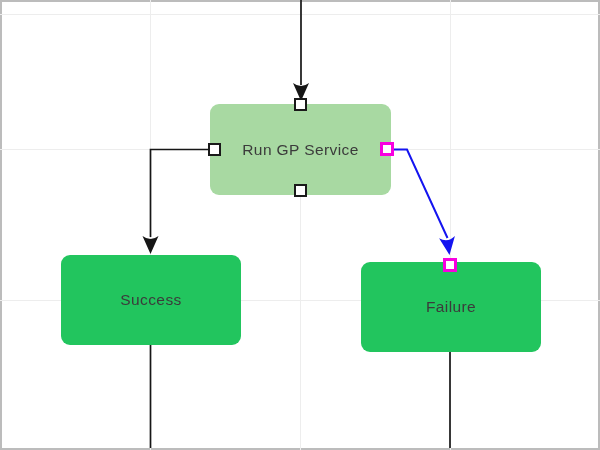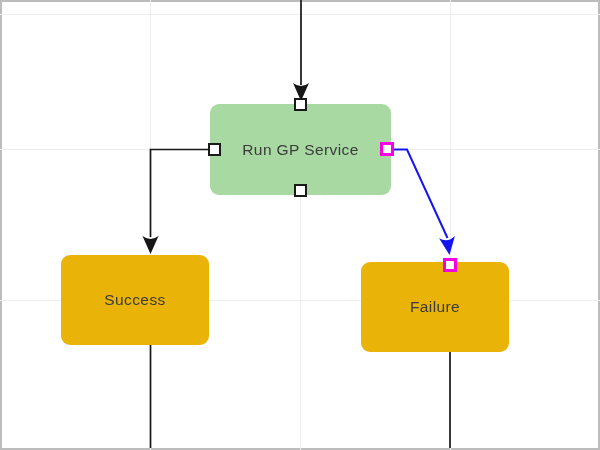--- a/index.html
+++ b/index.html
@@ -13,21 +13,21 @@
   }
   .edge-layer { position: absolute; left: 0; top: 0; width: 600px; height: 450px; }
   .node {
     position: absolute;
     border-radius: 9px;
     display: flex; align-items: center; justify-content: center;
     font-size: 15.5px; font-weight: 400;
     color: #3b3b3b; letter-spacing: 0.4px;
   }
   .node-green { left: 210px; top: 104px; width: 181px; height: 91px; background: #a8d9a2; }
-  .node-yellow { width: 148px; height: 90px; background: #eab308; }
+  .node-yellow { width: 180px; height: 90px; background: #22c55e; }
   .node-success { left: 61px;  top: 255px; }
   .node-failure { left: 361px; top: 255px; margin-top: 7px; }
   .node-label { pointer-events: none; }
   .port {
     position: absolute;
     width: 9px; height: 9px;
     background: #ffffff;
     border: 2px solid #1a1a1a;
     box-sizing: content-box;
   }

